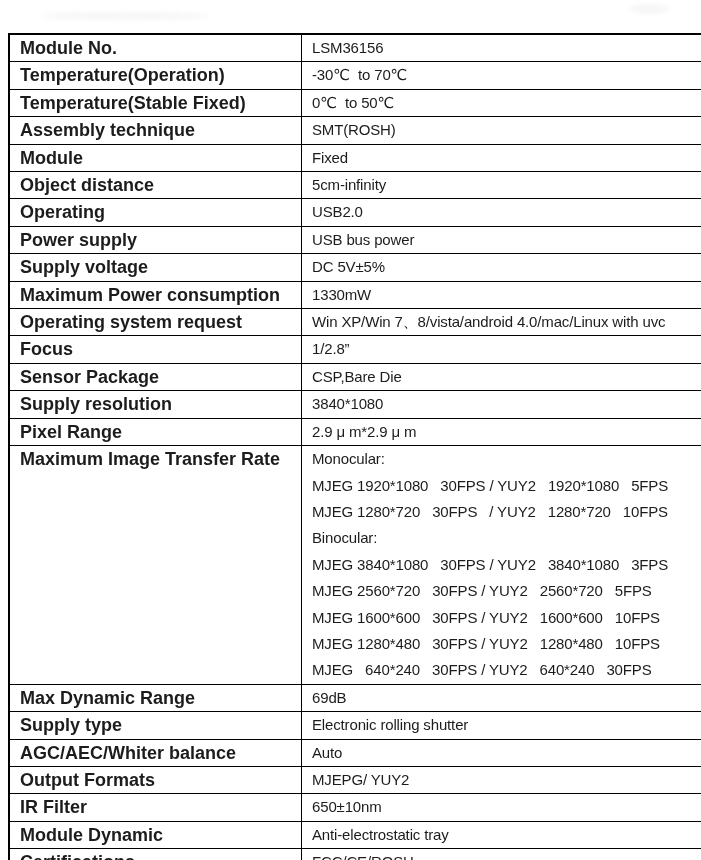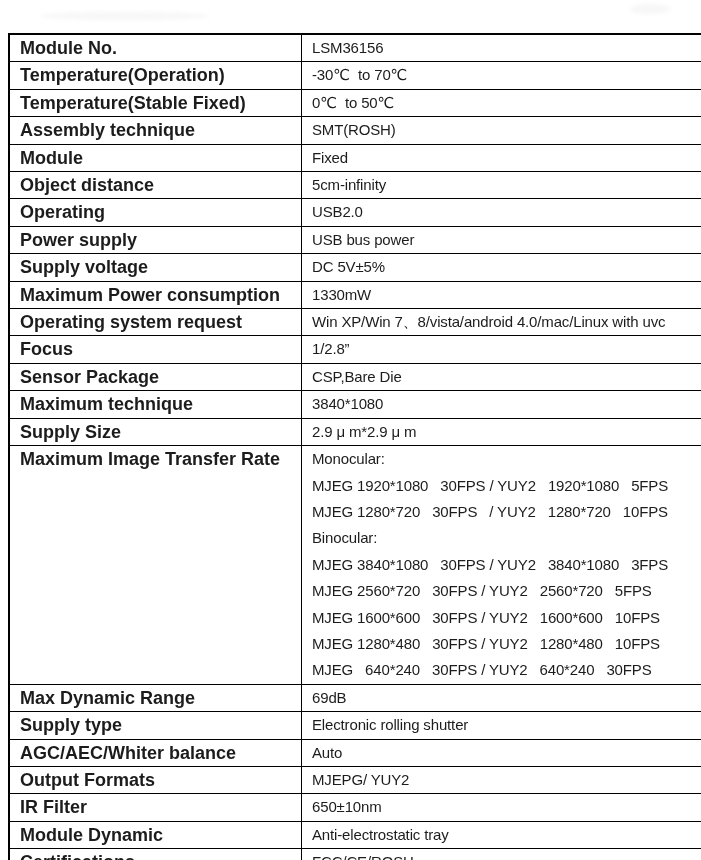--- a/index.html
+++ b/index.html
@@ -128,26 +128,26 @@
     <td class="label-cell">Focus</td>
     <td class="value-cell">1/2.8”</td>
   </tr>
 
   <tr>
     <td class="label-cell">Sensor Package</td>
     <td class="value-cell">CSP,Bare Die</td>
   </tr>
 
   <tr>
-    <td class="label-cell">Maximum technique</td>
+    <td class="label-cell">Supply resolution</td>
     <td class="value-cell">3840*1080</td>
   </tr>
 
   <tr>
-    <td class="label-cell">Supply Size</td>
+    <td class="label-cell">Pixel Range</td>
     <td class="value-cell">2.9 μ m*2.9 μ m</td>
   </tr>
 
   <tr>
     <td class="label-cell">Maximum Image Transfer Rate</td>
     <td class="value-cell"><div class="vline">Monocular:</div><div class="vline">MJEG 1920*1080   30FPS / YUY2   1920*1080   5FPS</div><div class="vline">MJEG 1280*720   30FPS   / YUY2   1280*720   10FPS</div><div class="vline">Binocular:</div><div class="vline">MJEG 3840*1080   30FPS / YUY2   3840*1080   3FPS</div><div class="vline">MJEG 2560*720   30FPS / YUY2   2560*720   5FPS</div><div class="vline">MJEG 1600*600   30FPS / YUY2   1600*600   10FPS</div><div class="vline">MJEG 1280*480   30FPS / YUY2   1280*480   10FPS</div><div class="vline">MJEG   640*240   30FPS / YUY2   640*240   30FPS</div></td>
   </tr>
 
   <tr>
     <td class="label-cell">Max Dynamic Range</td>

